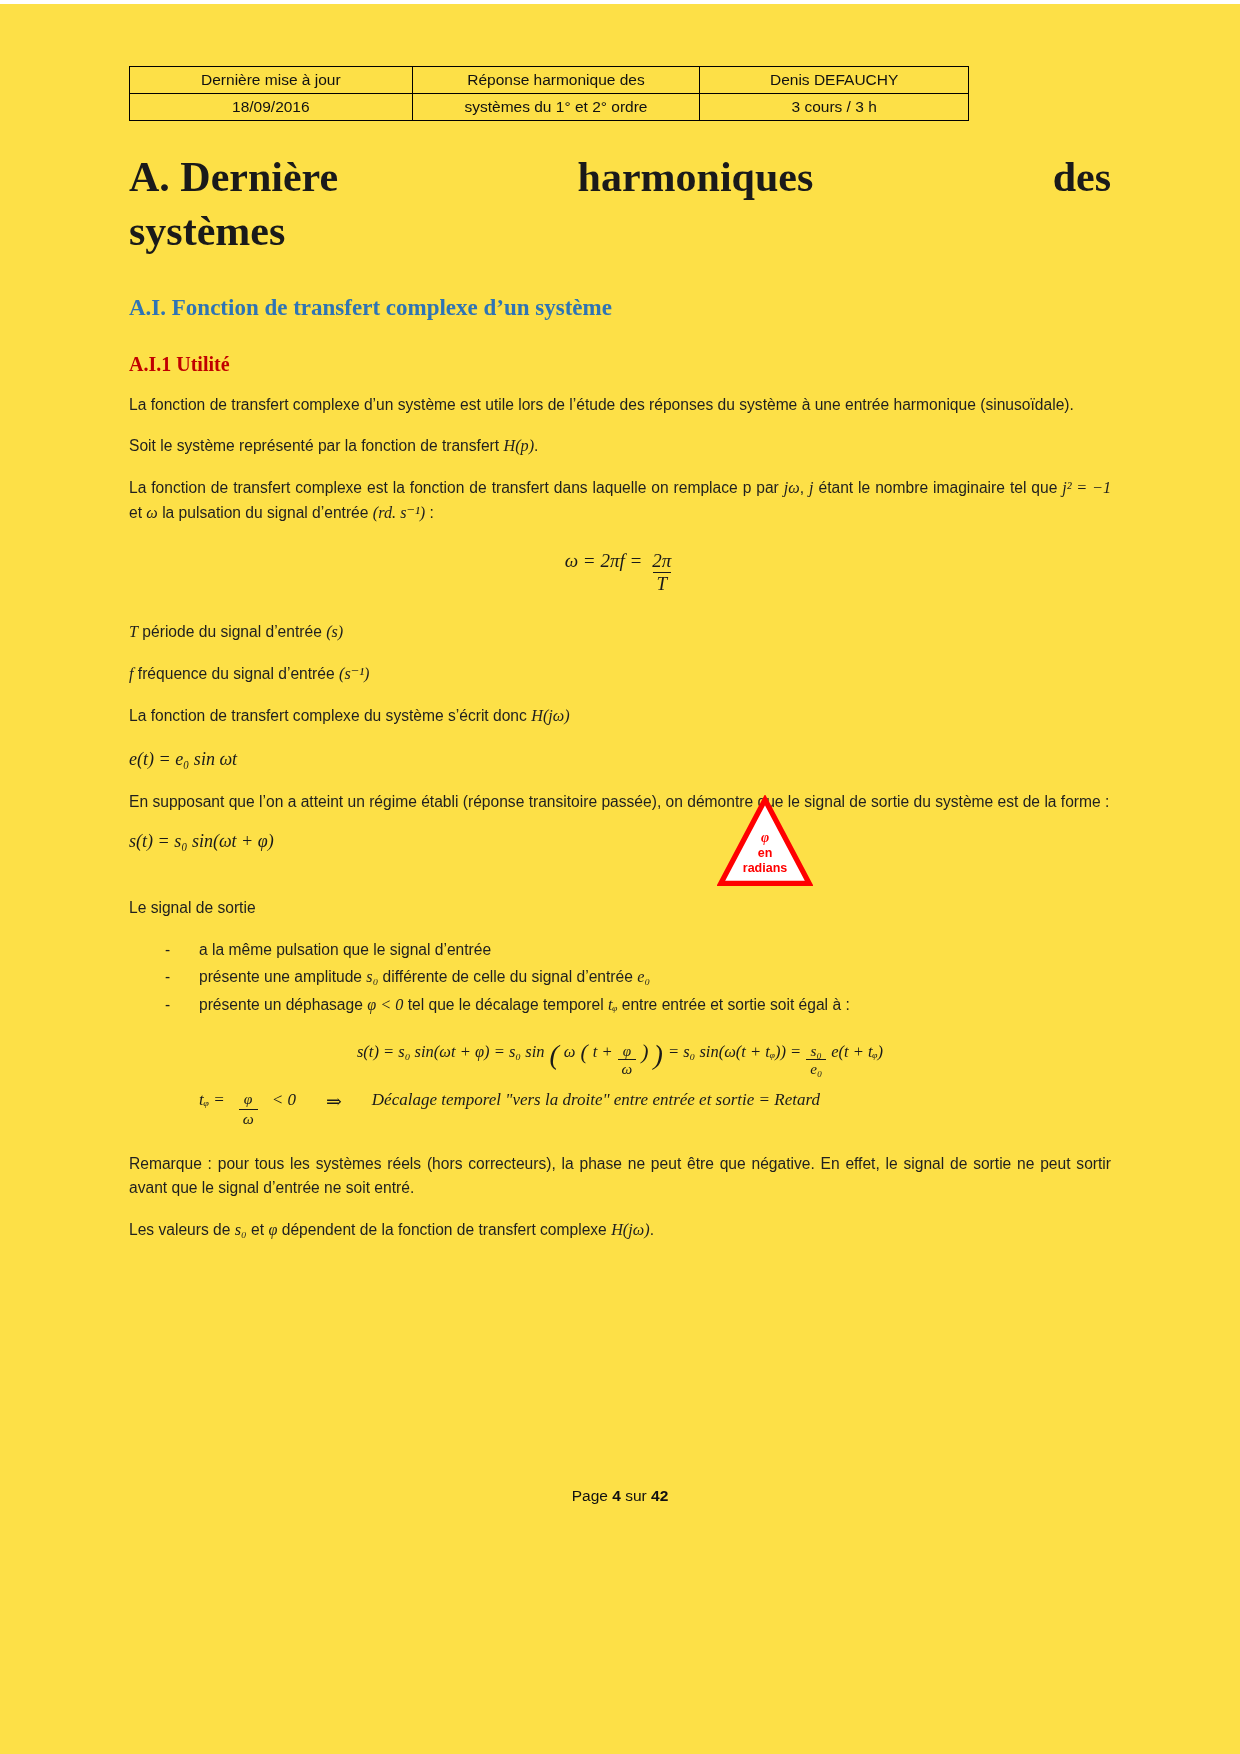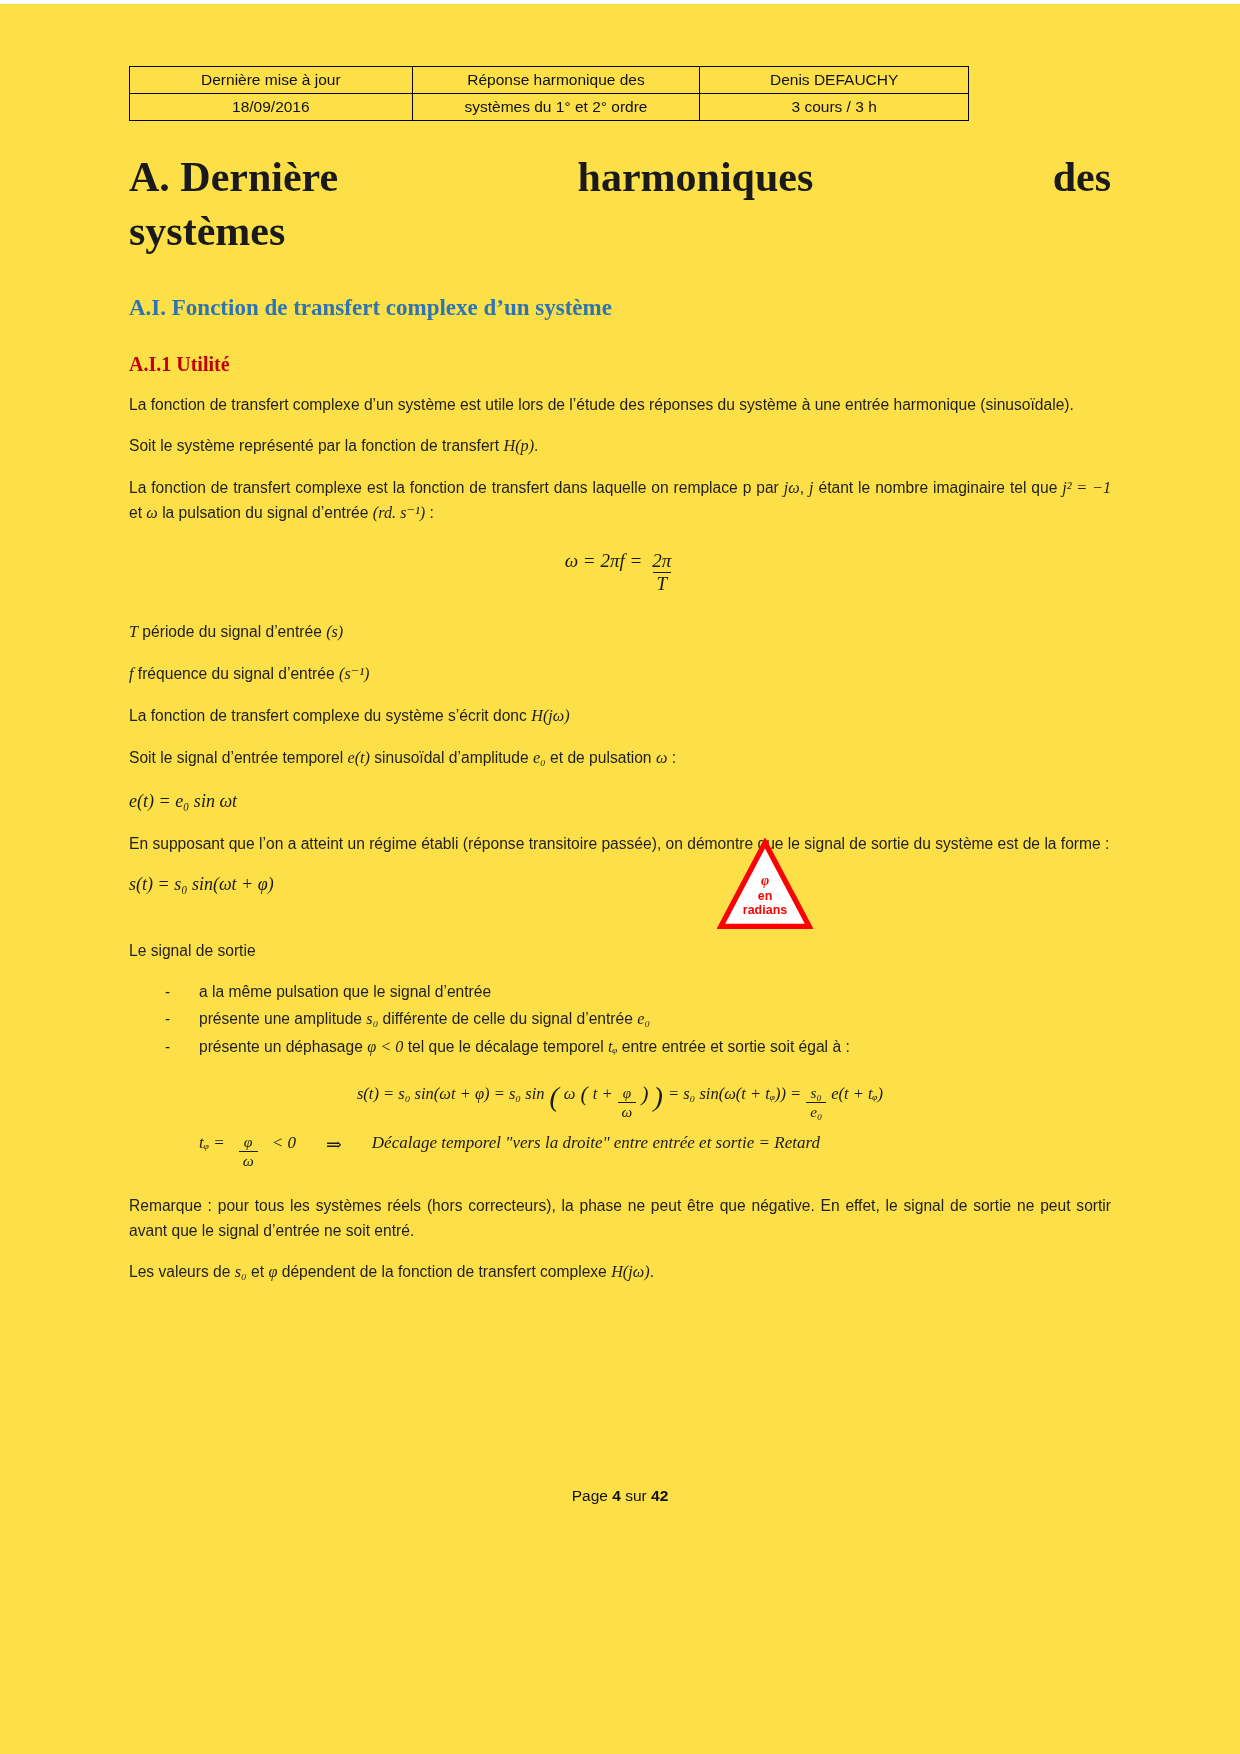--- a/index.html
+++ b/index.html
@@ -117,21 +117,20 @@
           <span class="den">T</span>
         </span>
     </div>
 
     <p class="body"><span class="m">T</span><span> période du signal d’entrée </span><span class="m">(s)</span></p>
 
     <p class="body"><span class="m">f</span><span> fréquence du signal d’entrée </span><span class="m">(s⁻¹)</span></p>
 
     <p class="body"><span>La fonction de transfert complexe du système s’écrit donc </span><span class="m">H(jω)</span></p>
 
-    <p class="body"><span>Soit le signal d’entrée temporel </span><span class="m">e(t)</span><span> sinusoïdal d’amplitude </span><span class="m">e₀</span><span> et de pulsation </span><span class="m">ω</span><span> :</span></p>
 
     <div class="formula ftext">e(t) = e₀ sin ωt</div>
 
     <p class="body">En supposant que l’on a atteint un régime établi (réponse transitoire passée), on démontre que le signal de sortie du système est de la forme :</p>
 
     <div class="f3wrap">
       <div class="formula ftext">s(t) = s₀ sin(ωt + φ)</div>
       <div class="triangle">
         <svg viewBox="0 0 100 99">
           <polygon points="50,5 96,92 4,92" fill="#ffffff" stroke="#FF0000" stroke-width="5.5" stroke-linejoin="miter"></polygon>

